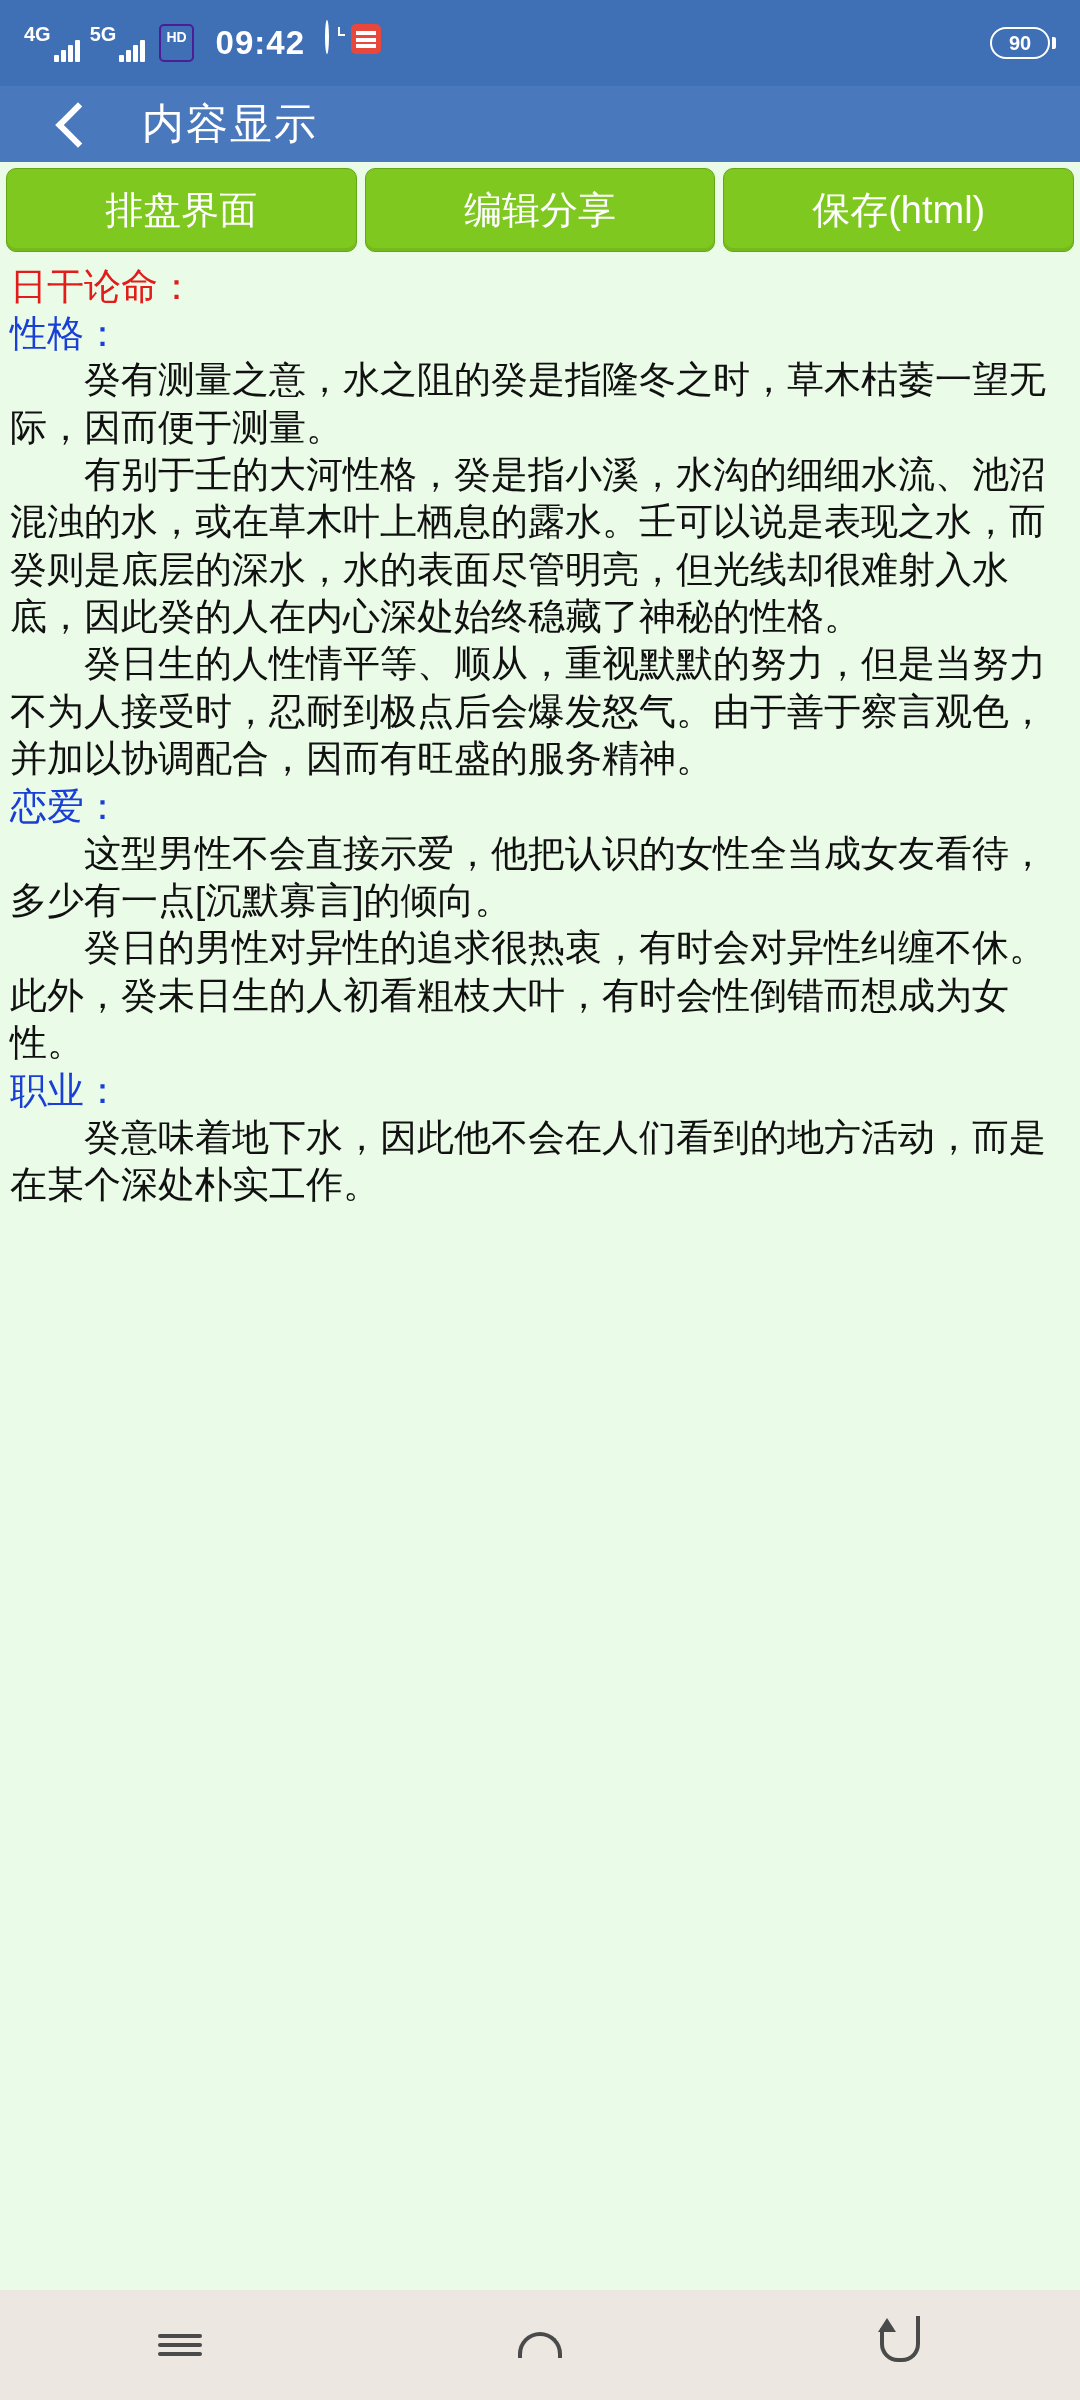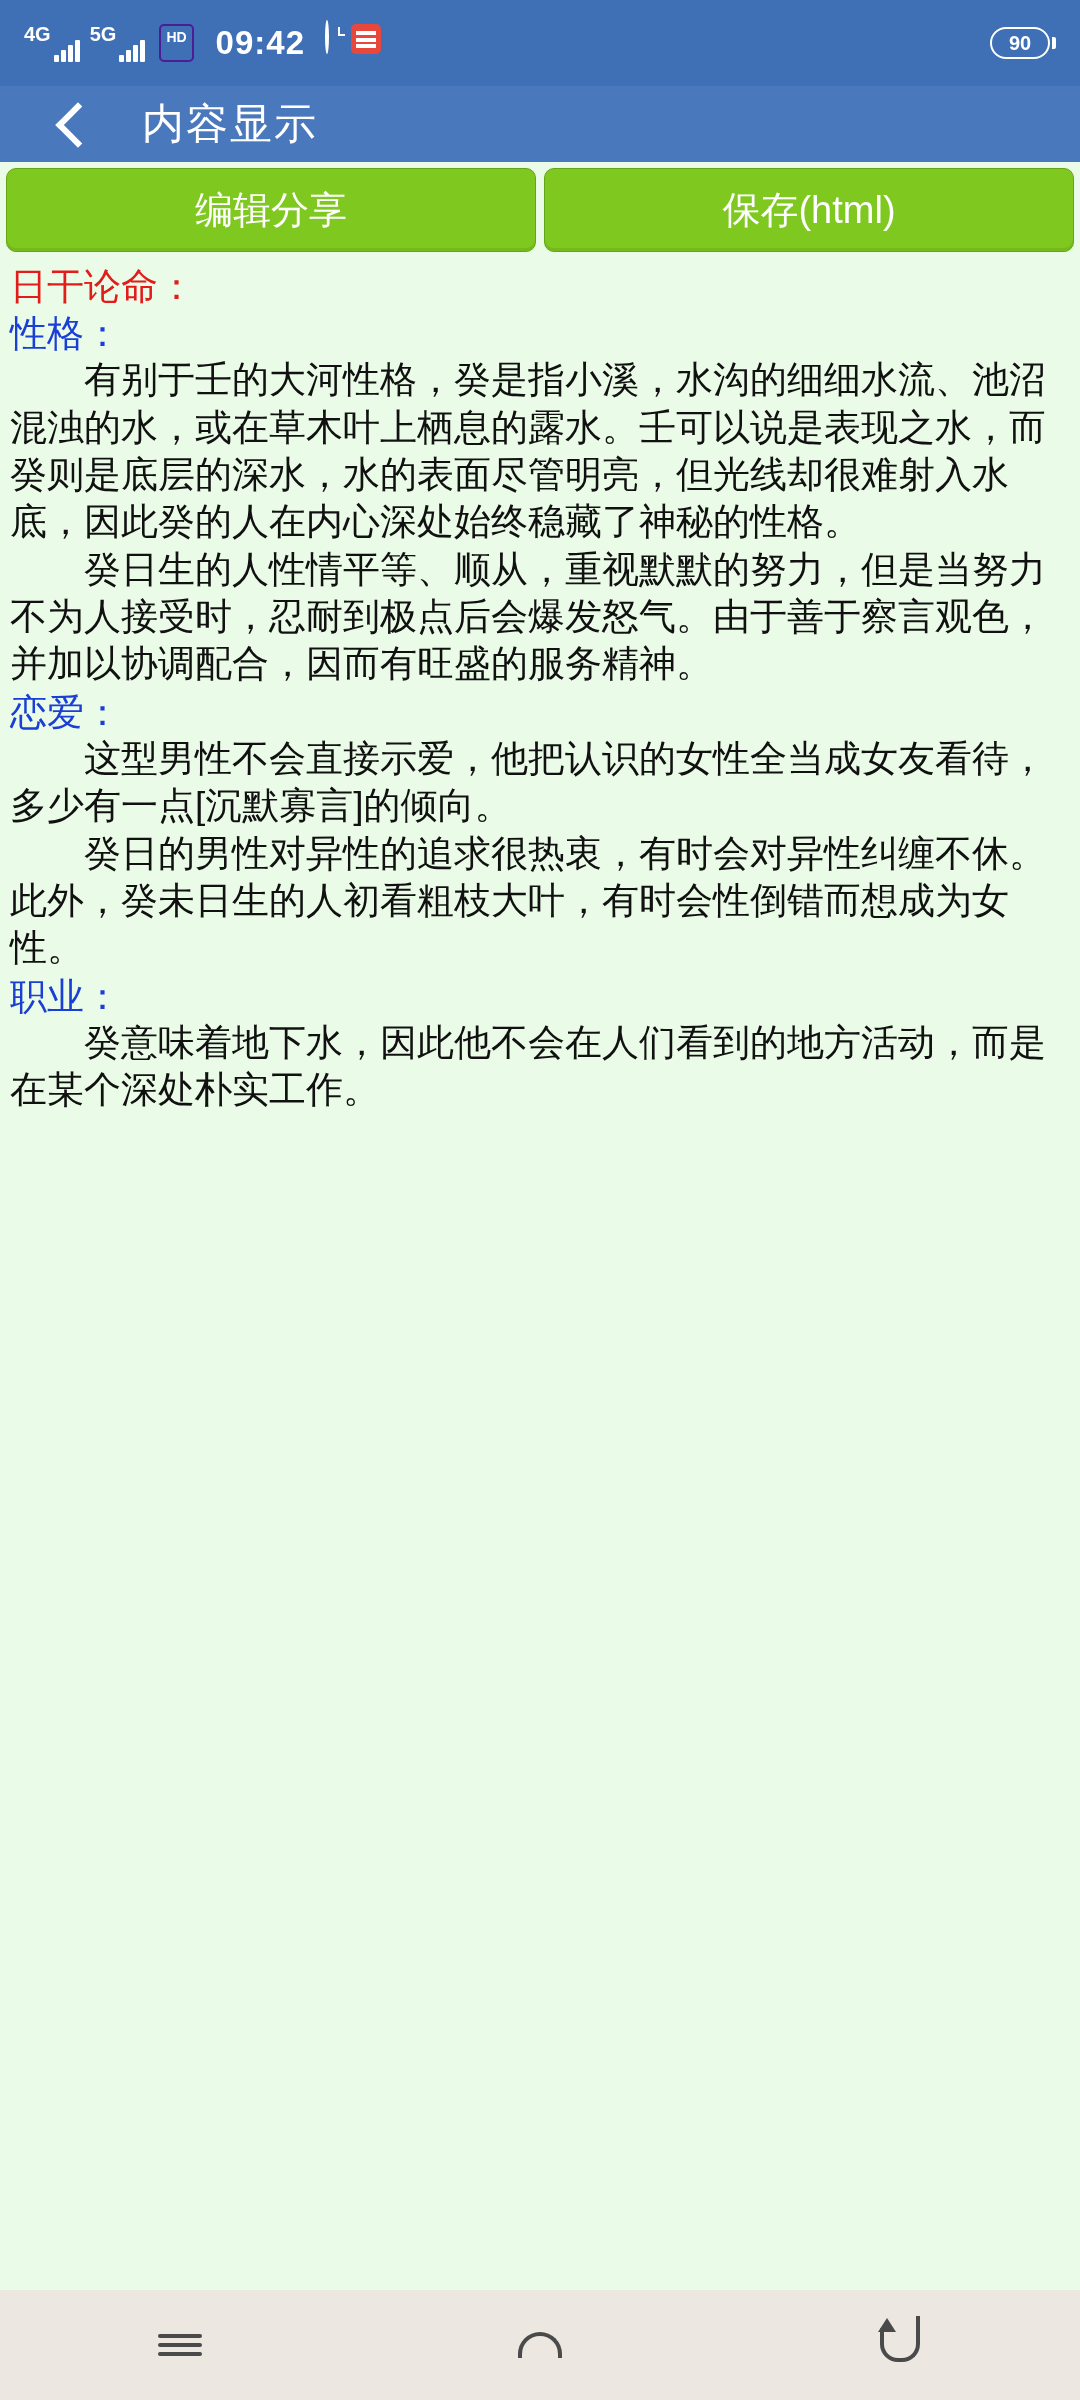--- a/index.html
+++ b/index.html
@@ -308,28 +308,30 @@
       <span class="battery-cap"></span>
     </div>
   </div>
 
   <div class="titlebar">
     <div class="back-chevron"></div>
     <div class="title-text">内容显示</div>
   </div>
 
   <div class="buttonrow">
+    <div class="gbtn">排盘界面</div>
     <div class="gbtn">编辑分享</div>
     <div class="gbtn">保存(html)</div>
   </div>
 
   <div class="content">
     <div class="section-head red">日干论命：</div>
 
     <div class="section-head blue">性格：</div>
+    <div class="para">癸有测量之意，水之阻的癸是指隆冬之时，草木枯萎一望无际，因而便于测量。</div>
     <div class="para">有别于壬的大河性格，癸是指小溪，水沟的细细水流、池沼混浊的水，或在草木叶上栖息的露水。壬可以说是表现之水，而癸则是底层的深水，水的表面尽管明亮，但光线却很难射入水底，因此癸的人在内心深处始终稳藏了神秘的性格。</div>
     <div class="para">癸日生的人性情平等、顺从，重视默默的努力，但是当努力不为人接受时，忍耐到极点后会爆发怒气。由于善于察言观色，并加以协调配合，因而有旺盛的服务精神。</div>
 
     <div class="section-head blue">恋爱：</div>
     <div class="para">这型男性不会直接示爱，他把认识的女性全当成女友看待，多少有一点[沉默寡言]的倾向。</div>
     <div class="para">癸日的男性对异性的追求很热衷，有时会对异性纠缠不休。此外，癸未日生的人初看粗枝大叶，有时会性倒错而想成为女性。</div>
 
     <div class="section-head blue">职业：</div>
     <div class="para">癸意味着地下水，因此他不会在人们看到的地方活动，而是在某个深处朴实工作。</div>
   </div>

